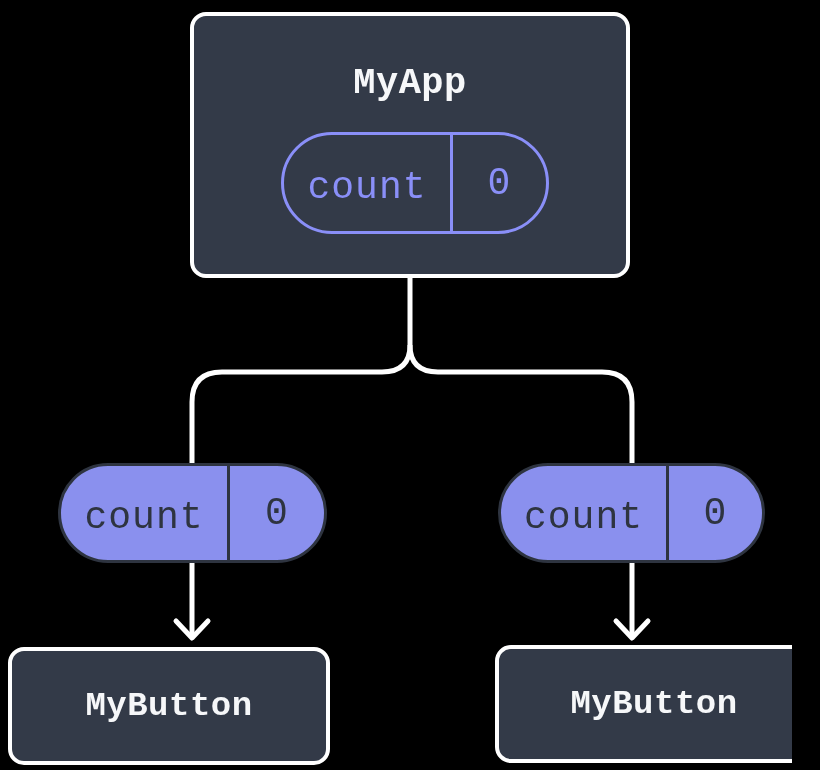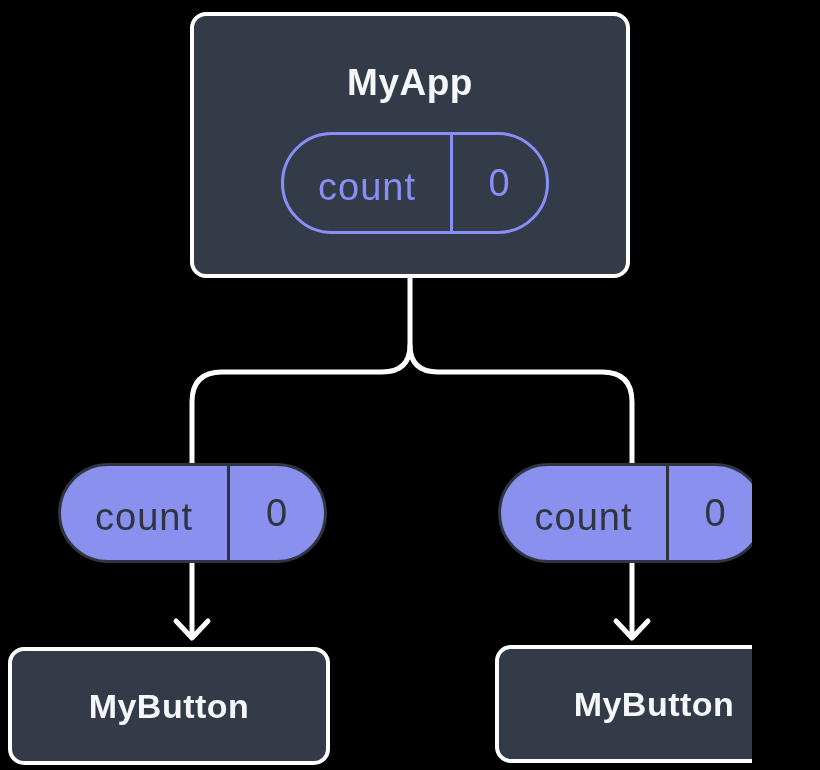--- a/index.html
+++ b/index.html
@@ -9,21 +9,22 @@
     --nodeText:#F6F7F9;
     --accent:#8A8FF8;
     --pillFill:#8A90EE;
     --pillDark:#2E3440;
     --connector:#FFFFFF;
   }
   html,body{margin:0;padding:0;background:var(--background);}
   #stage{
     position:relative;width:752px;height:770px;overflow:hidden;
     background:var(--background);
-    font-family:Liberation Sans, sans-serif;
+    font-family:Liberation Mono, monospace;
+    padding-left:40px;
     -webkit-font-smoothing:antialiased;
   }
   #connectors{position:absolute;left:0;top:0;z-index:1;}
   .conn{fill:none;stroke:var(--connector);stroke-width:5;}
   .conn.head{stroke-linecap:round;stroke-linejoin:round;}
 
   .node{
     position:absolute;z-index:2;box-sizing:border-box;
     background:var(--nodeFill);
     border:4px solid var(--nodeBorder);

